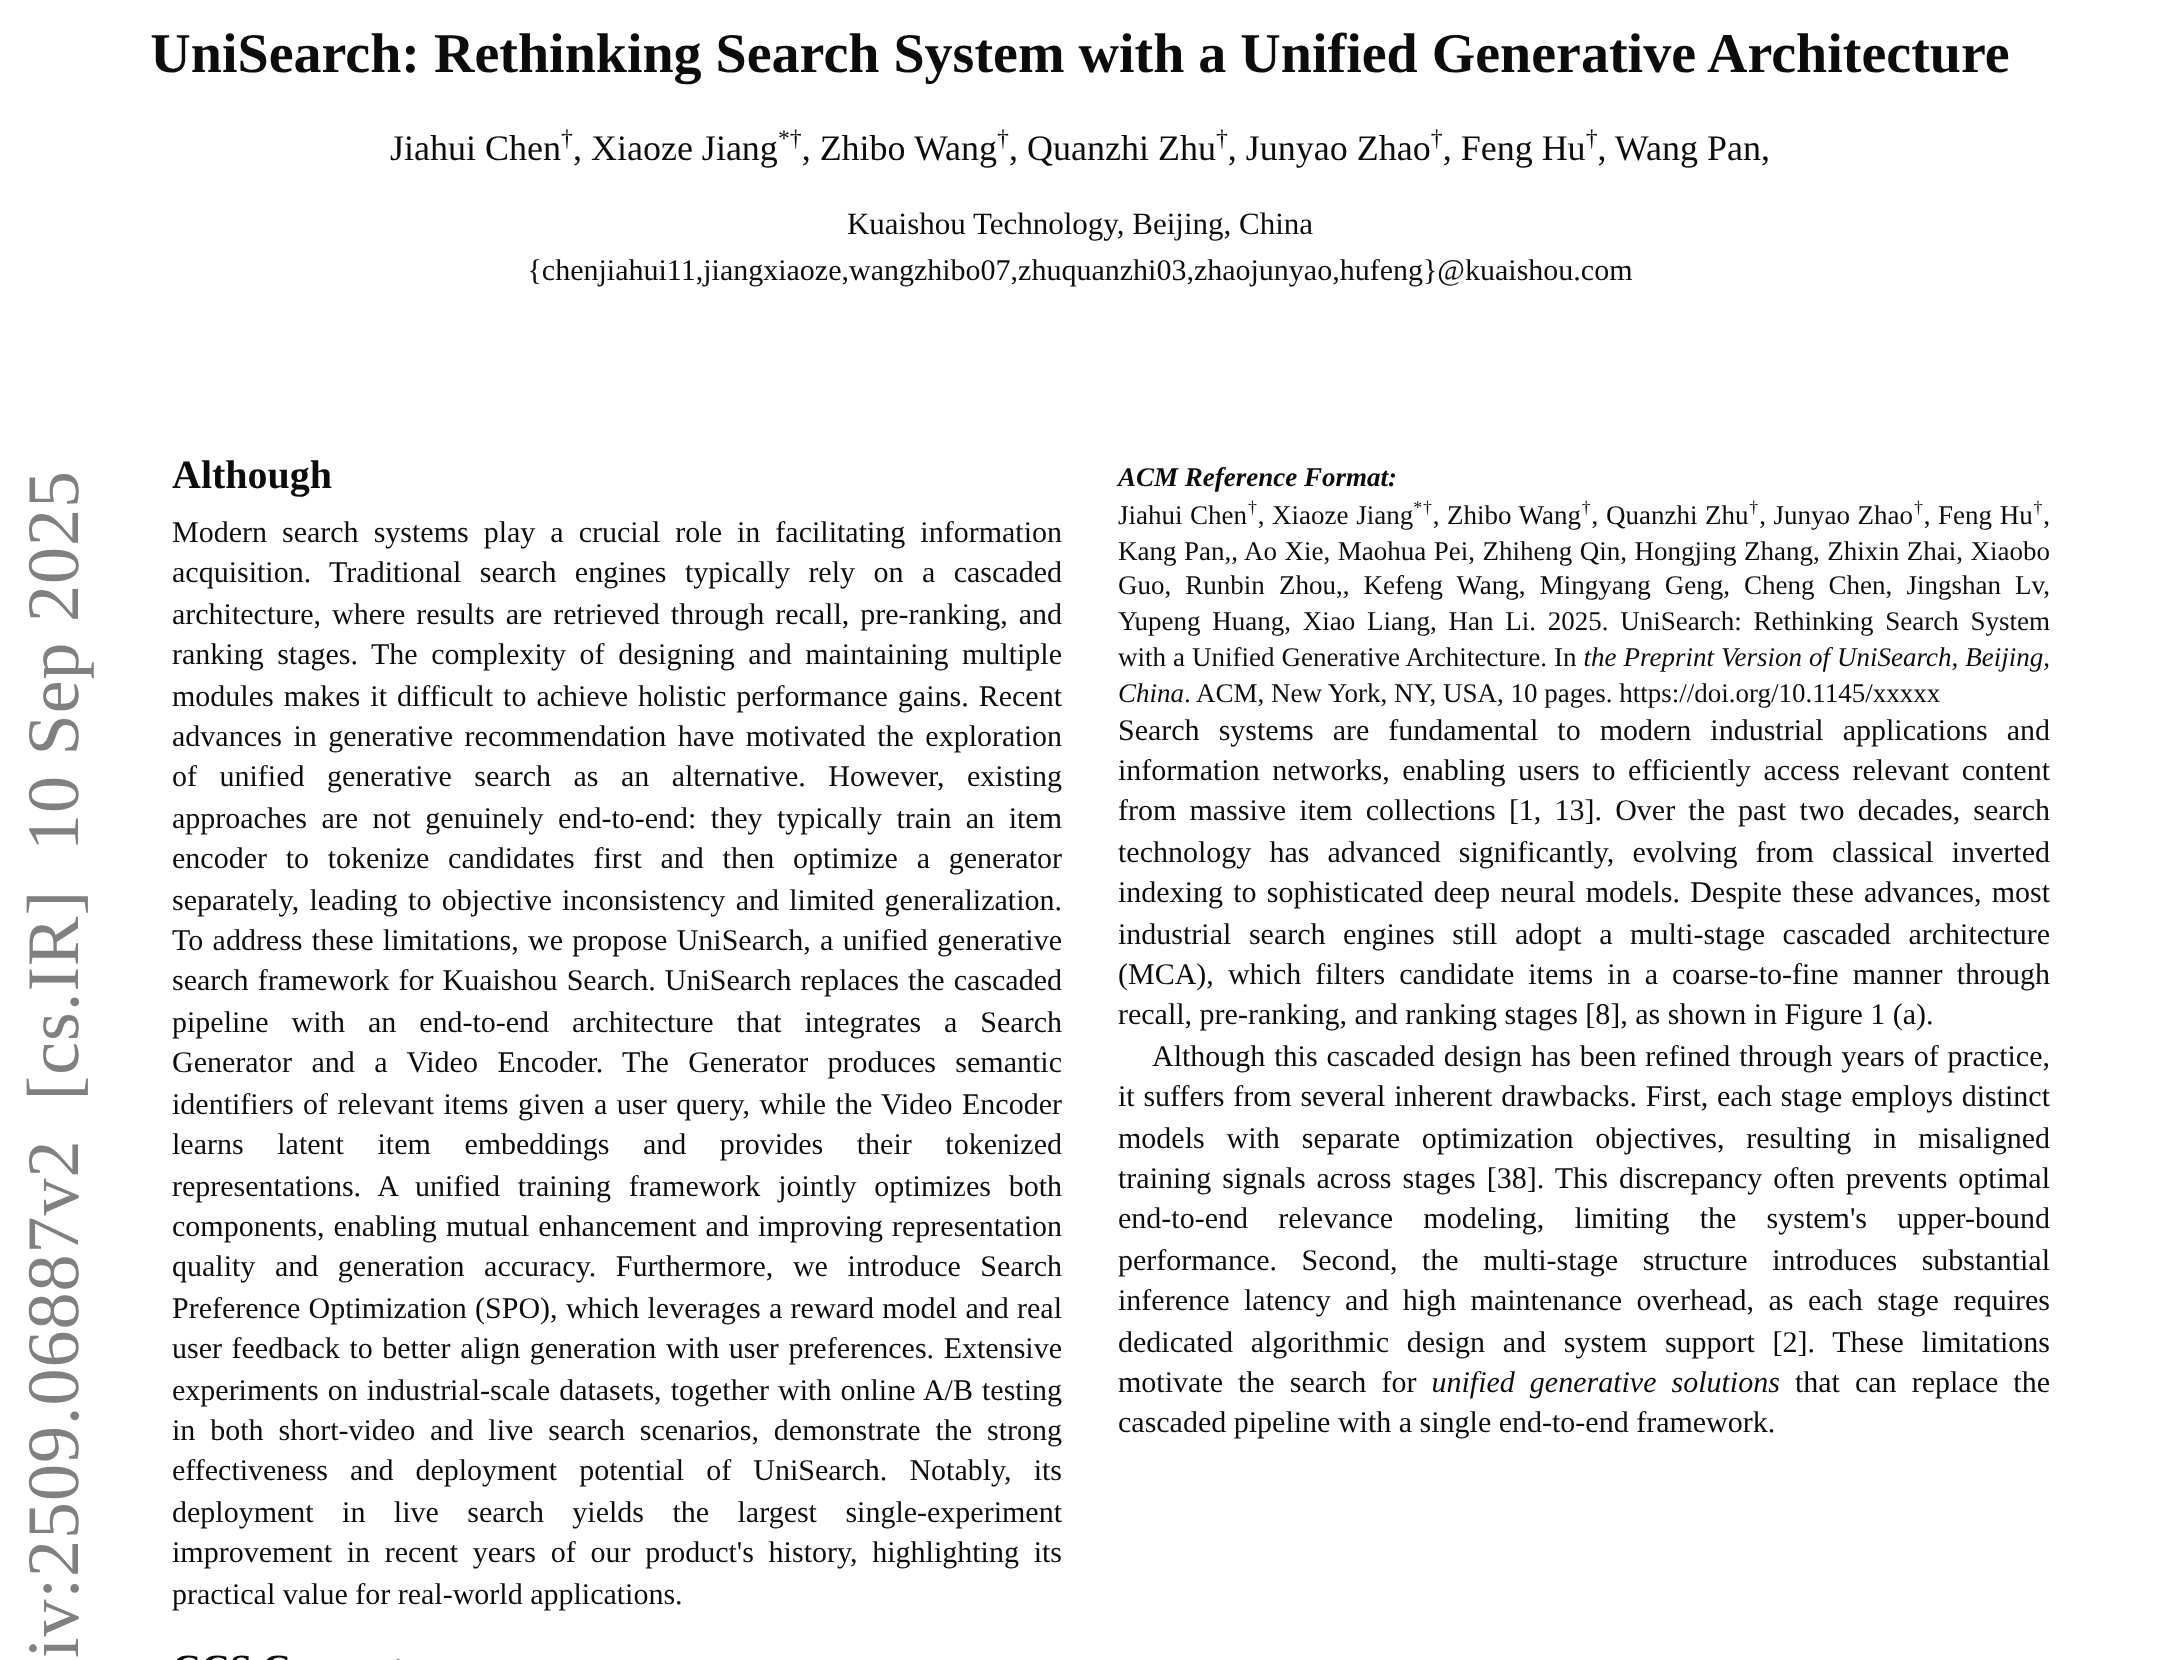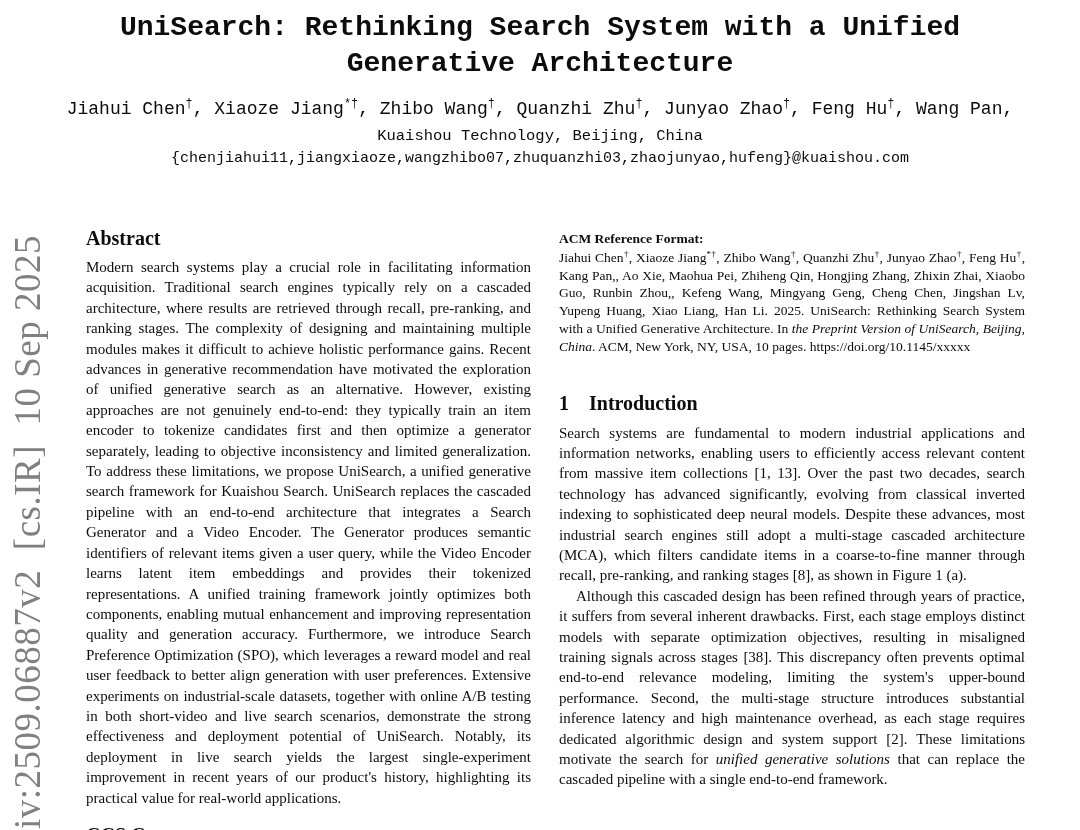--- a/index.html
+++ b/index.html
@@ -19,28 +19,28 @@
     left: 6px; top: 829px;
     transform-origin: 0 0;
     transform: rotate(-90deg);
     font-size: 37px;
     color: #808080;
     white-space: pre;
     letter-spacing: 0.5px;
   }
 
   
-  .header { position: absolute; top: 0; left: 0; width: 1080px; text-align: center; font-family: Liberation Mono, monospace; }
+  .header { position: absolute; top: 0; left: 0; width: 1080px; text-align: center; }
   .title {
     font-size: 28px; font-weight: 700;
     line-height: 1.27;
     margin: 10px auto 0; width: 950px;
   }
   .authors { font-size: 18px; line-height: 27px; margin-top: 15px; }
-  .affiliation { font-size: 15.5px; line-height: 20px; margin-top: 3px; }
+  .affiliation { font-size: 15.5px; line-height: 20px; margin-top: 15px; }
   .emails { font-size: 15px; line-height: 20px; margin-top: 3px; }
 
   sup { font-size: 66%; line-height: 0; vertical-align: super; }
   .it  { font-style: italic; }
   .bit { font-style: italic; font-weight: 400; }
 
   
   .col { position: absolute; top: 227px; text-align: justify; }
   .col-left  { left: 86px;  width: 445px; }
   .col-right { left: 559px; width: 466px; }
@@ -48,21 +48,21 @@
   .section-heading {
     font-size: 20px; font-weight: 700;
     margin: 0 0 7px 0; text-align: left;
   }
   .body-text { font-size: 15px; line-height: 20.4px; margin: 0; }
   .indent { text-indent: 17px; }
   .ccs-heading { margin-top: 16px; }
 
   .acm-label {
     font-size: 13.5px; font-weight: 700;
-    margin: 3px 0 0 0; text-align: left; line-height: 17.8px;
+    margin: 3px 0 0 0; text-align: left; line-height: 17.8px; font-style: italic;
   }
   .acm-ref { font-size: 13.5px; line-height: 17.8px; margin: 1px 0 0 0; }
 
   .intro-heading { margin-top: 36px; margin-bottom: 8px; }
   .intro-num { display: inline-block; min-width: 30px; }
 </style>
 </head>
 <body>
 
 <div class="page">
@@ -72,28 +72,25 @@
   <div class="header">
     <h1 class="title">UniSearch: Rethinking Search System with a Unified Generative Architecture</h1>
     <div class="authors">
       <div><span>Jiahui Chen</span><sup>†</sup><span>, Xiaoze Jiang</span><sup>*†</sup><span>, Zhibo Wang</span><sup>†</sup><span>, Quanzhi Zhu</span><sup>†</sup><span>, Junyao Zhao</span><sup>†</sup><span>, Feng Hu</span><sup>†</sup><span>, Wang Pan,</span></div>
     </div>
     <div class="affiliation">Kuaishou Technology, Beijing, China</div>
     <div class="emails">{chenjiahui11,jiangxiaoze,wangzhibo07,zhuquanzhi03,zhaojunyao,hufeng}@kuaishou.com</div>
   </div>
 
   <div class="col col-left">
-    <h2 class="section-heading">Abstract</h2>
+    <h2 class="section-heading">Although</h2>
     <p class="body-text">Modern search systems play a crucial role in facilitating information acquisition. Traditional search engines typically rely on a cascaded architecture, where results are retrieved through recall, pre-ranking, and ranking stages. The complexity of designing and maintaining multiple modules makes it difficult to achieve holistic performance gains. Recent advances in generative recommendation have motivated the exploration of unified generative search as an alternative. However, existing approaches are not genuinely end-to-end: they typically train an item encoder to tokenize candidates first and then optimize a generator separately, leading to objective inconsistency and limited generalization. To address these limitations, we propose UniSearch, a unified generative search framework for Kuaishou Search. UniSearch replaces the cascaded pipeline with an end-to-end architecture that integrates a Search Generator and a Video Encoder. The Generator produces semantic identifiers of relevant items given a user query, while the Video Encoder learns latent item embeddings and provides their tokenized representations. A unified training framework jointly optimizes both components, enabling mutual enhancement and improving representation quality and generation accuracy. Furthermore, we introduce Search Preference Optimization (SPO), which leverages a reward model and real user feedback to better align generation with user preferences. Extensive experiments on industrial-scale datasets, together with online A/B testing in both short-video and live search scenarios, demonstrate the strong effectiveness and deployment potential of UniSearch. Notably, its deployment in live search yields the largest single-experiment improvement in recent years of our product's history, highlighting its practical value for real-world applications.</p>
     <h2 class="section-heading ccs-heading">CCS Concepts</h2>
   </div>
 
   <div class="col col-right">
     <p class="acm-label">ACM Reference Format:</p>
     <p class="acm-ref"><span>Jiahui Chen</span><sup>†</sup><span>, Xiaoze Jiang</span><sup>*†</sup><span>, Zhibo Wang</span><sup>†</sup><span>, Quanzhi Zhu</span><sup>†</sup><span>, Junyao Zhao</span><sup>†</sup><span>, Feng Hu</span><sup>†</sup><span>, Kang Pan,, Ao Xie, Maohua Pei, Zhiheng Qin, Hongjing Zhang, Zhixin Zhai, Xiaobo Guo, Runbin Zhou,, Kefeng Wang, Mingyang Geng, Cheng Chen, Jingshan Lv, Yupeng Huang, Xiao Liang, Han Li. 2025. UniSearch: Rethinking Search System with a Unified Generative Architecture. In </span><span class="it">the Preprint Version of UniSearch, Beijing, China</span><span>. ACM, New York, NY, USA, 10 pages. https://doi.org/10.1145/xxxxx</span></p>
-    <h2 class="section-heading intro-heading">
-      <span class="intro-num">1</span><span>Introduction</span>
-    </h2>
     <p class="body-text">Search systems are fundamental to modern industrial applications and information networks, enabling users to efficiently access relevant content from massive item collections [1, 13]. Over the past two decades, search technology has advanced significantly, evolving from classical inverted indexing to sophisticated deep neural models. Despite these advances, most industrial search engines still adopt a multi-stage cascaded architecture (MCA), which filters candidate items in a coarse-to-fine manner through recall, pre-ranking, and ranking stages [8], as shown in Figure 1 (a).</p>
     <p class="body-text indent"><span>Although this cascaded design has been refined through years of practice, it suffers from several inherent drawbacks. First, each stage employs distinct models with separate optimization objectives, resulting in misaligned training signals across stages [38]. This discrepancy often prevents optimal end-to-end relevance modeling, limiting the system's upper-bound performance. Second, the multi-stage structure introduces substantial inference latency and high maintenance overhead, as each stage requires dedicated algorithmic design and system support [2]. These limitations motivate the search for </span><span class="bit">unified generative solutions</span><span> that can replace the cascaded pipeline with a single end-to-end framework.</span></p>
   </div>
 
 </div>
 
 </body></html>

